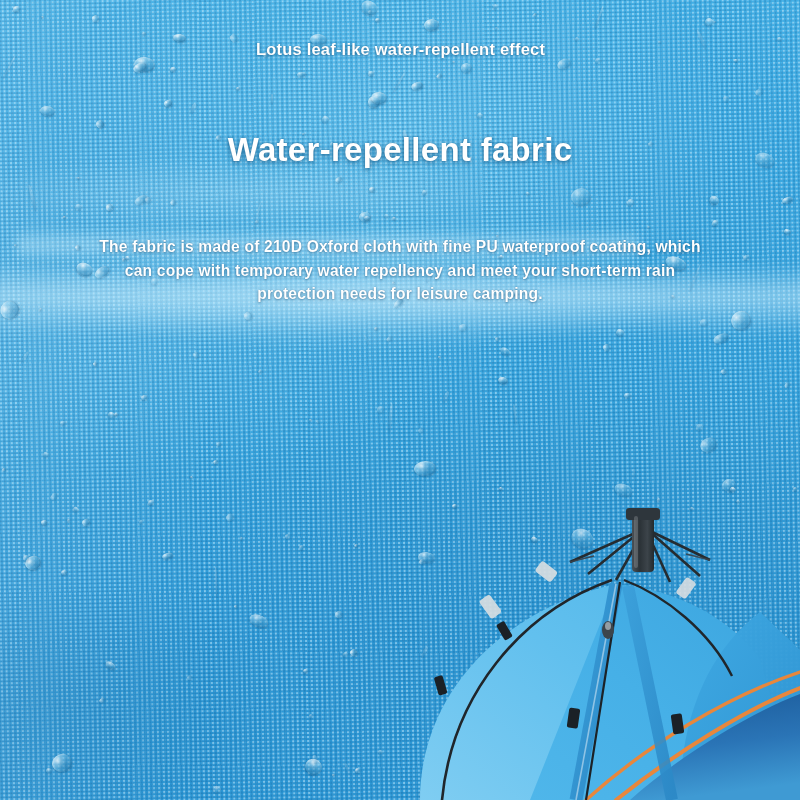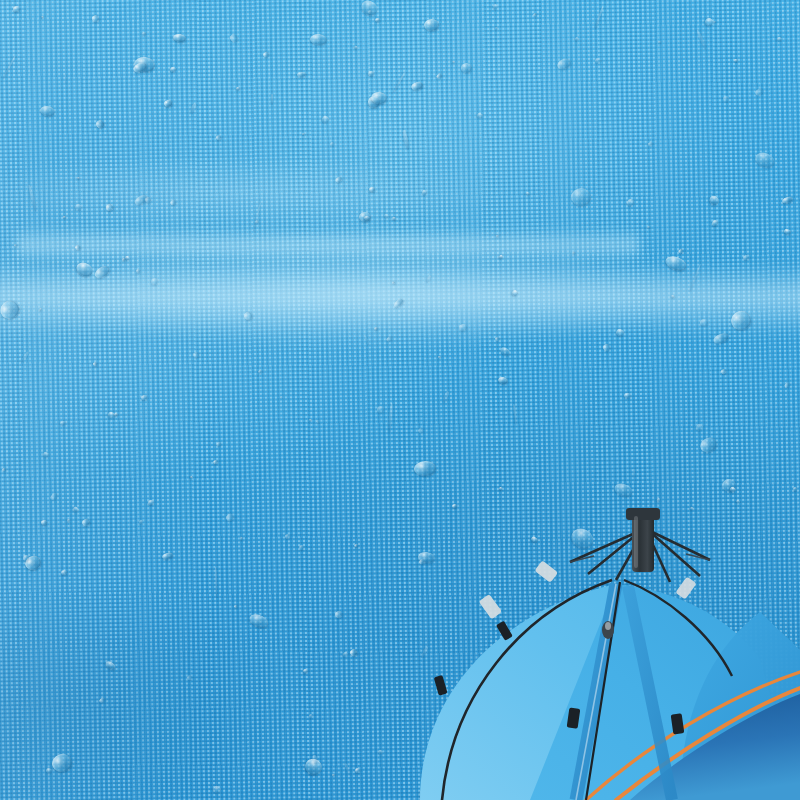--- a/index.html
+++ b/index.html
@@ -401,14 +401,17 @@
         <rect x="104" y="96" width="13" height="22" rx="3" transform="rotate(-36 110 107)" opacity=".92"></rect>
         <rect x="160" y="62" width="13" height="20" rx="3" transform="rotate(-52 166 72)" opacity=".92"></rect>
         <rect x="300" y="78" width="12" height="20" rx="3" transform="rotate(36 306 88)" opacity=".9"></rect>
       </g>
 
       <ellipse cx="228" cy="130" rx="6" ry="9" fill="#3c454c"></ellipse>
       <ellipse cx="228" cy="126" rx="3" ry="4" fill="#aab3b9" opacity=".8"></ellipse>
     </svg>
   </div>
 
+  <div class="txt" id="eyebrow">Lotus leaf-like water-repellent effect</div>
+  <div class="txt" id="headline">Water-repellent fabric</div>
+  <div class="txt" id="body">The fabric is made of 210D Oxford cloth with fine PU waterproof coating, which can cope with temporary water repellency and meet your short-term rain protection needs for leisure camping.</div>
 
 </div>
 
 </body></html>

